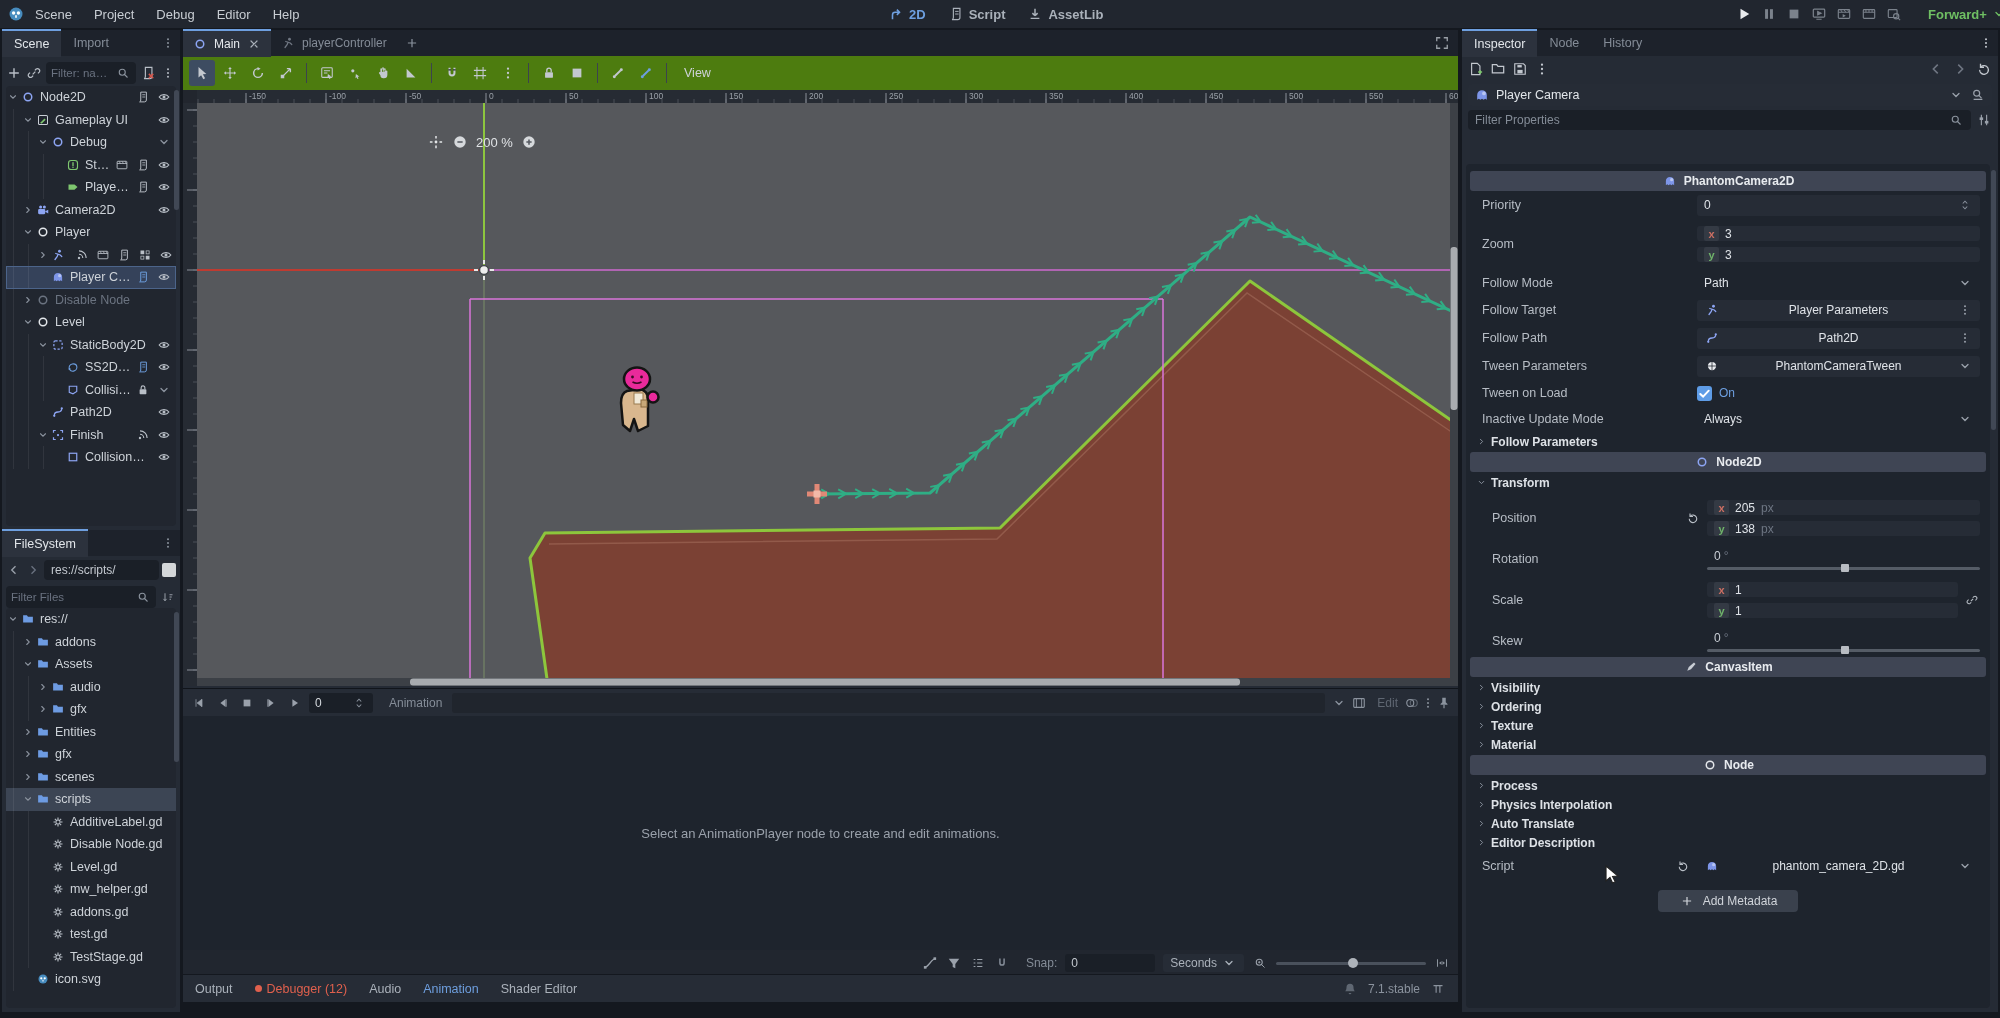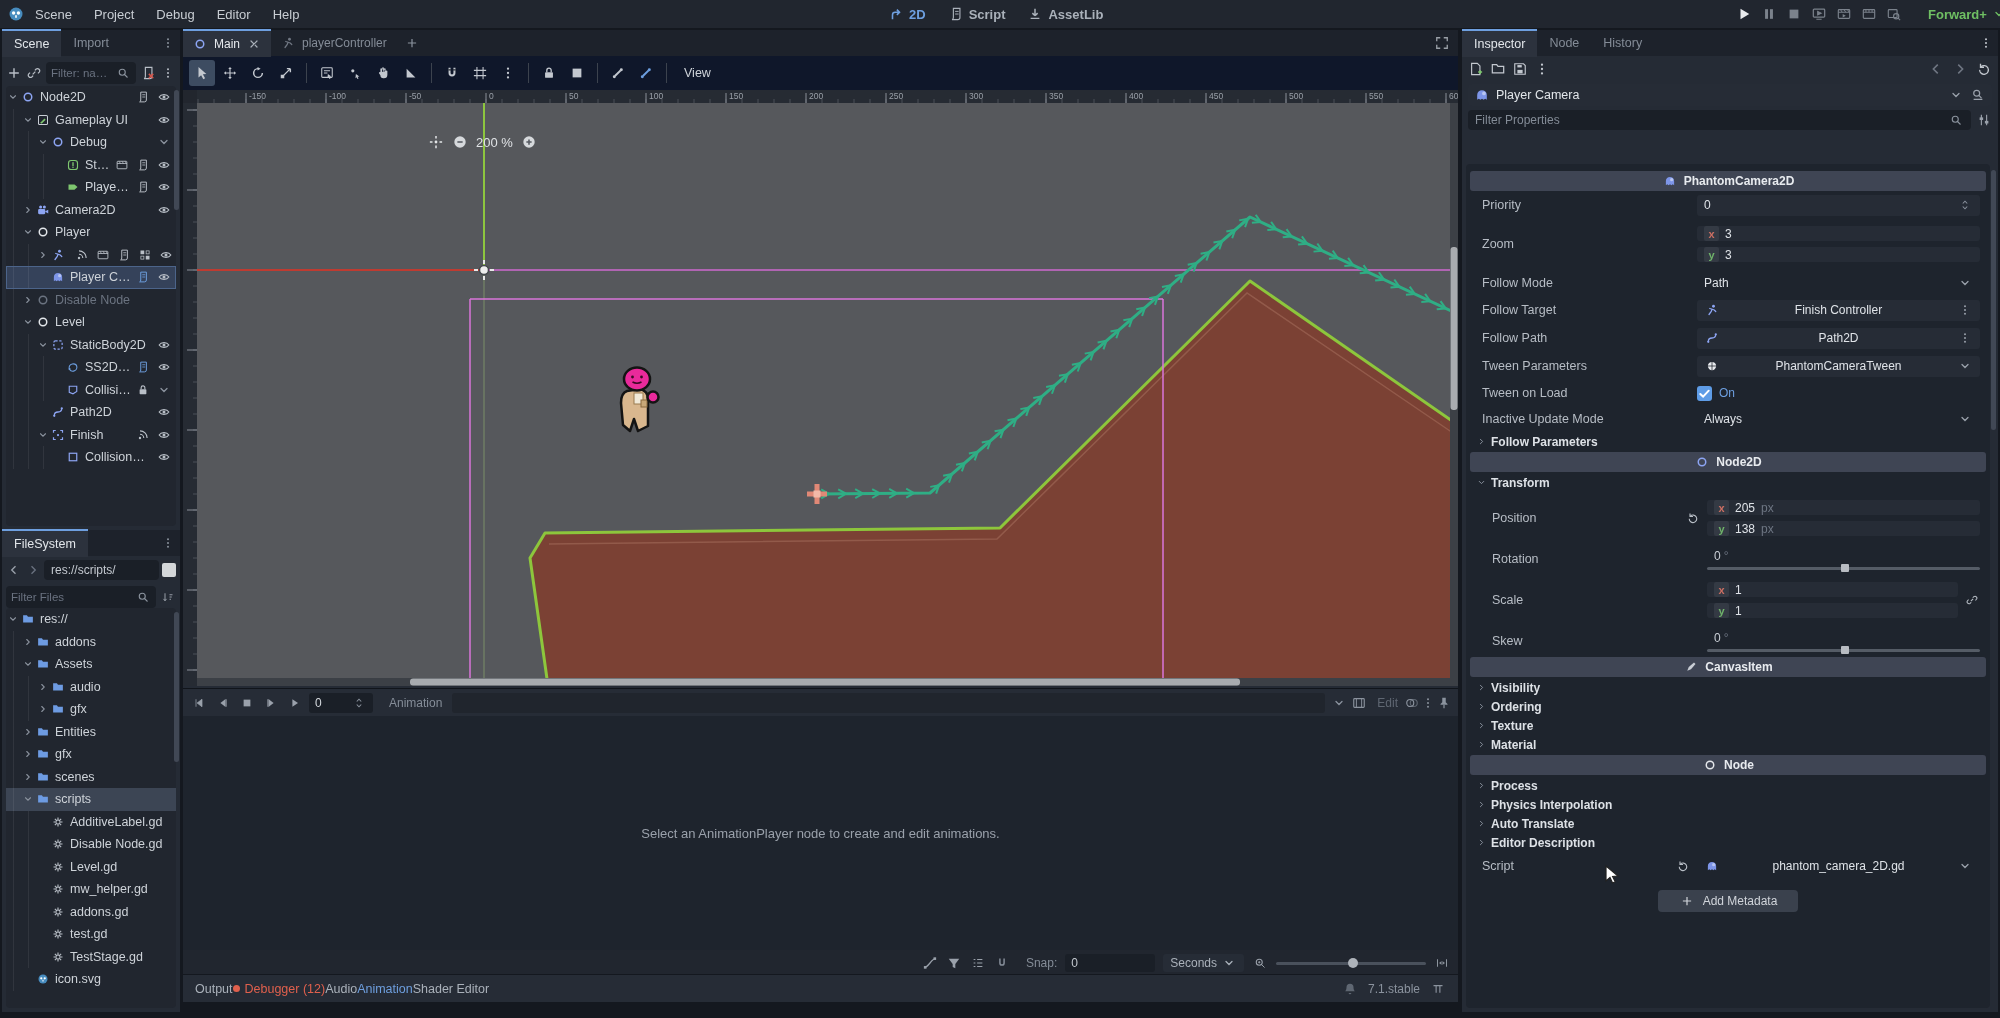--- a/index.html
+++ b/index.html
@@ -45,21 +45,21 @@
   .badges .ico{color:#b9bfc7;}
   
   #fs-crumb{display:flex;align-items:center;gap:3px;padding:4px 4px;}
   #fs-path{flex:1;height:20px;background:#1a1f27;border-radius:4px;display:flex;align-items:center;padding:0 7px;color:#c3c8cf;}
   #fs-square{width:14px;height:14px;background:#d4d7da;border-radius:2px;}
   
   #vp-tabs{display:flex;align-items:center;height:26px;background:#1d222b;}
   .vp-tab{display:flex;align-items:center;gap:6px;height:26px;padding:0 9px;color:#848c97;}
   .vp-tab.active{background:#2c323d;color:#e6e9ed;border-top:2px solid #6e9fdf;}
   #vp-expand{margin-left:auto;margin-right:8px;color:#9aa0a8;}
-  #vp-toolbar{display:flex;align-items:center;height:34px;background:#0f172a;padding:0 6px;gap:2px;border-bottom:2px solid #e5e5e5;}
+  #vp-toolbar{display:flex;align-items:center;height:34px;background:#4d7c0f;padding:0 6px;gap:2px;border-bottom:2px solid #e5e5e5;}
   #vp-toolbar .tool-btn{width:26px;height:26px;color:#c3c8cf;}
   #vp-toolbar .tool-btn.active{background:#3d4c61;}
   .vsep{width:1px;height:20px;background:#3c434e;margin:0 5px;}
   #view-btn{display:flex;align-items:center;padding:0 10px;color:#ced3d9;font-size:12.5px;}
   #canvas-wrap{position:absolute;left:0;top:60px;width:1275px;height:596px;background:#56585c;}
   #zoom-ctl{position:absolute;left:245px;top:104px;display:flex;align-items:center;gap:8px;color:#e4e6e8;z-index:5;}
   #zoom-ctl .zlabel{font-size:13px;color:#dfe2e5;}
   
   #anim-toolbar{position:absolute;left:0;top:658px;width:1275px;height:28px;background:#262c36;display:flex;align-items:center;padding:0 4px;box-sizing:border-box;border-top:1px solid #11151b;}
   #anim-toolbar .tool-btn{width:24px;height:22px;color:#9aa1ab;}
@@ -1560,21 +1560,21 @@
           <div class="knob"></div>
         </div>
       <span class="ico sm">
           <svg viewBox="0 0 16 16">
             <path d="M2 3v10M14 3v10M5 8h6M5 8l2-2M5 8l2 2M11 8l-2-2M11 8l-2 2" stroke="currentColor" stroke-width="1.2" fill="none"></path>
           </svg>
         </span>
     </div>
 
     <div id="status-bar">
-      <span id="status-tabs" style="display:flex;justify-content:center;">
+      <span id="status-tabs" style="display:flex;gap:22px;justify-content:center;">
           <div class="status-tab">
             <span>Output</span>
           </div>
           <div class="status-tab">
             <span style="width: 7px; height: 7px; border-radius: 50%; background: rgb(224, 96, 77);"></span>
             <span style="color: rgb(224, 96, 77);">Debugger (12)</span>
           </div>
           <div class="status-tab">
             <span>Audio</span>
           </div>
@@ -1760,21 +1760,21 @@
             <span>Follow Target</span>
           </div>
           <div class="pvalue">
             <div class="valbox">
               <span class="ico sm" style="color: rgb(141, 165, 243);">
                 <svg viewBox="0 0 16 16">
                   <circle cx="10" cy="3" r="1.9" fill="currentColor"></circle>
                   <path d="M4 14l3-4 1-3 3 1 2 2M8 7L5 6" fill="none" stroke="currentColor" stroke-width="1.7" stroke-linecap="round"></path>
                 </svg>
               </span>
-              <span style="flex: 1 1 0%; text-align: center;">Finish Controller</span>
+              <span style="flex: 1 1 0%; text-align: center;">Player Parameters</span>
               <span class="ico sm" style="color: rgb(154, 161, 171);">
                 <svg viewBox="0 0 16 16">
                   <circle cx="8" cy="3" r="1.3" fill="currentColor"></circle>
                   <circle cx="8" cy="8" r="1.3" fill="currentColor"></circle>
                   <circle cx="8" cy="13" r="1.3" fill="currentColor"></circle>
                 </svg>
               </span>
             </div>
           </div>
         </div>

